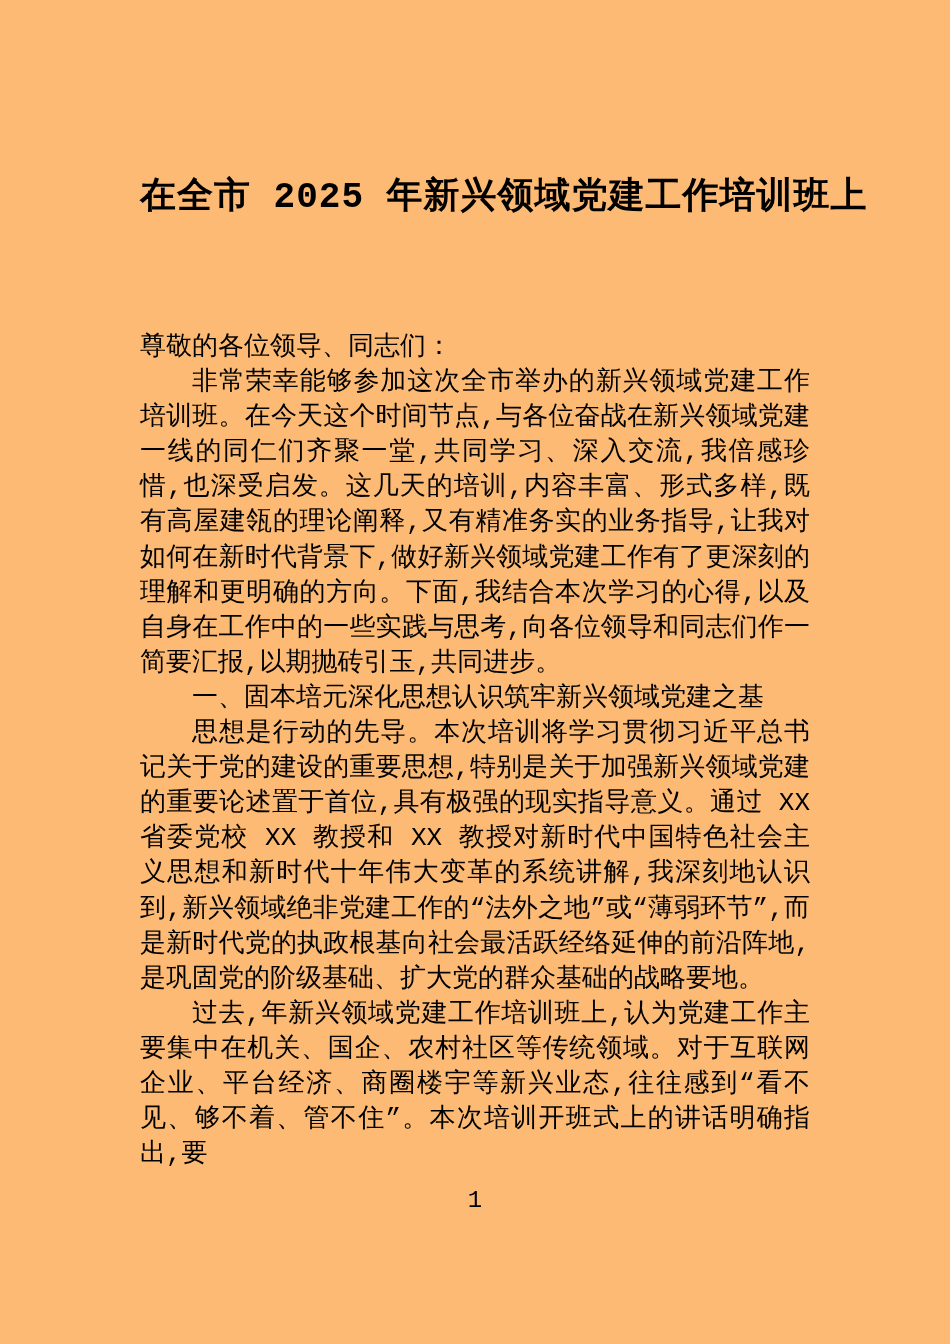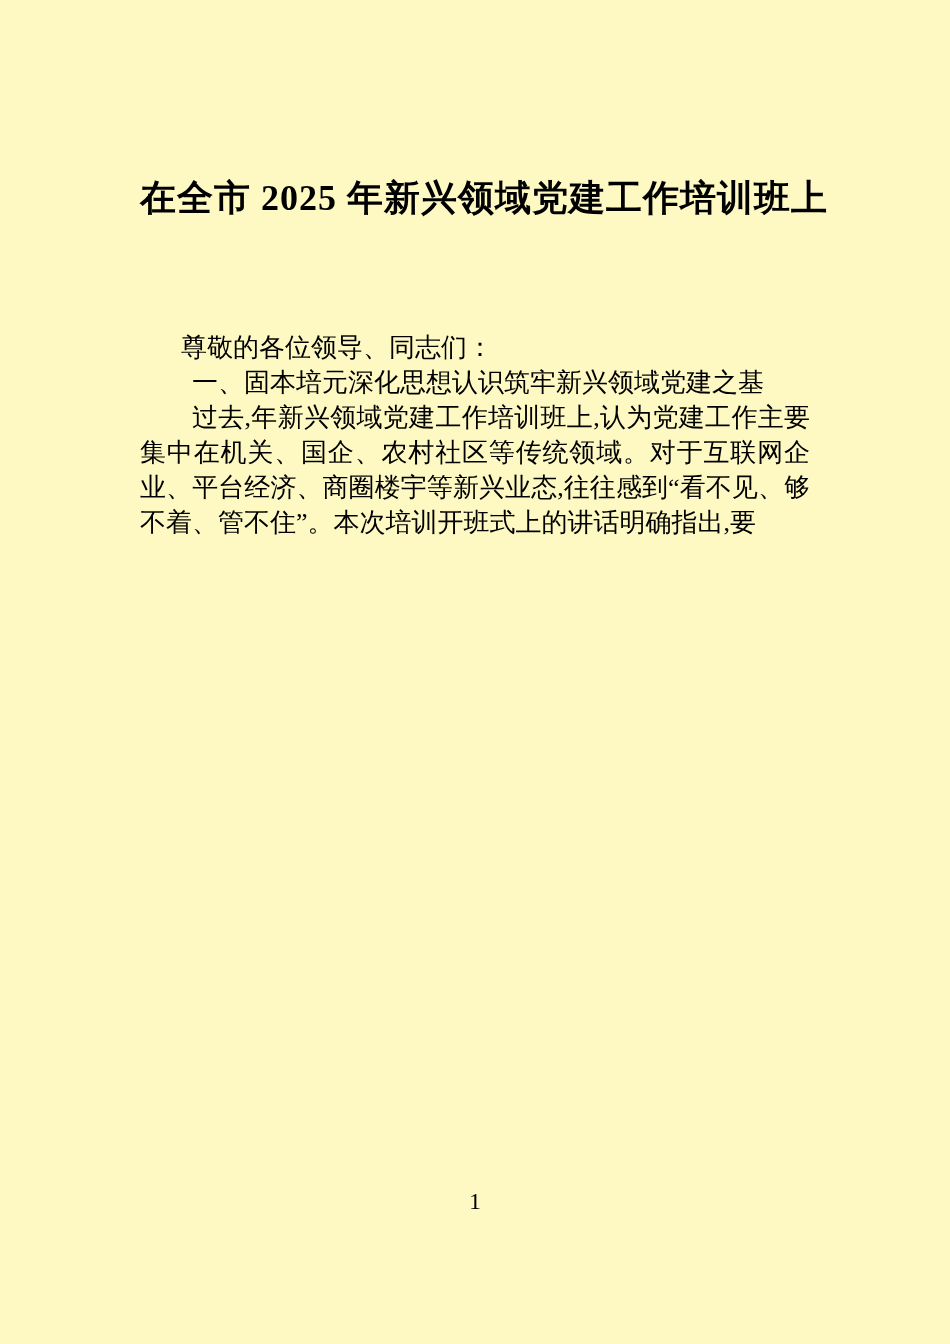--- a/index.html
+++ b/index.html
@@ -6,23 +6,23 @@
   html, body {
     margin: 0;
     padding: 0;
     background: #ffffff;
   }
   .page {
     position: relative;
     width: 950px;
     height: 1344px;
     margin: 0 auto;
-    background: #fef9c3;
+    background: #fdba74;
     color: #000000;
-    font-family: Liberation Serif, serif;
+    font-family: Liberation Mono, monospace;
     overflow: hidden;
   }
   .doc-title {
     position: absolute;
     left: 140px;
     right: 140px;
     top: 163px;
     margin: 0;
     font-size: 36px;
     font-weight: 700;
@@ -43,21 +43,20 @@
   .para {
     margin: 0;
     font-size: 26px;
     line-height: 35.1px;
     text-align: justify;
     text-indent: 2em;
     word-break: break-all;
   }
   .para.no-indent {
     text-indent: 0;
-    margin-left: 41px;
   }
   .page-number {
     position: absolute;
     left: 0;
     right: 0;
     top: 1186px;
     text-align: center;
     font-size: 24px;
     line-height: 30px;
   }
@@ -66,19 +65,21 @@
 <body>
 
 <div class="page">
 
   <h1 class="doc-title">
     <span class="title-line">在全市 2025 年新兴领域党建工作培训班上</span>
   </h1>
 
   <div class="doc-body">
     <p class="para no-indent">尊敬的各位领导、同志们：</p>
+    <p class="para">非常荣幸能够参加这次全市举办的新兴领域党建工作培训班。在今天这个时间节点,与各位奋战在新兴领域党建一线的同仁们齐聚一堂,共同学习、深入交流,我倍感珍惜,也深受启发。这几天的培训,内容丰富、形式多样,既有高屋建瓴的理论阐释,又有精准务实的业务指导,让我对如何在新时代背景下,做好新兴领域党建工作有了更深刻的理解和更明确的方向。下面,我结合本次学习的心得,以及自身在工作中的一些实践与思考,向各位领导和同志们作一简要汇报,以期抛砖引玉,共同进步。</p>
     <p class="para">一、固本培元深化思想认识筑牢新兴领域党建之基</p>
+    <p class="para">思想是行动的先导。本次培训将学习贯彻习近平总书记关于党的建设的重要思想,特别是关于加强新兴领域党建的重要论述置于首位,具有极强的现实指导意义。通过 XX 省委党校 XX 教授和 XX 教授对新时代中国特色社会主义思想和新时代十年伟大变革的系统讲解,我深刻地认识到,新兴领域绝非党建工作的“法外之地”或“薄弱环节”,而是新时代党的执政根基向社会最活跃经络延伸的前沿阵地,是巩固党的阶级基础、扩大党的群众基础的战略要地。</p>
     <p class="para">过去,年新兴领域党建工作培训班上,认为党建工作主要集中在机关、国企、农村社区等传统领域。对于互联网企业、平台经济、商圈楼宇等新兴业态,往往感到“看不见、够不着、管不住”。本次培训开班式上的讲话明确指出,要</p>
   </div>
 
   <div class="page-number">1</div>
 
 </div>
 
 </body></html>

